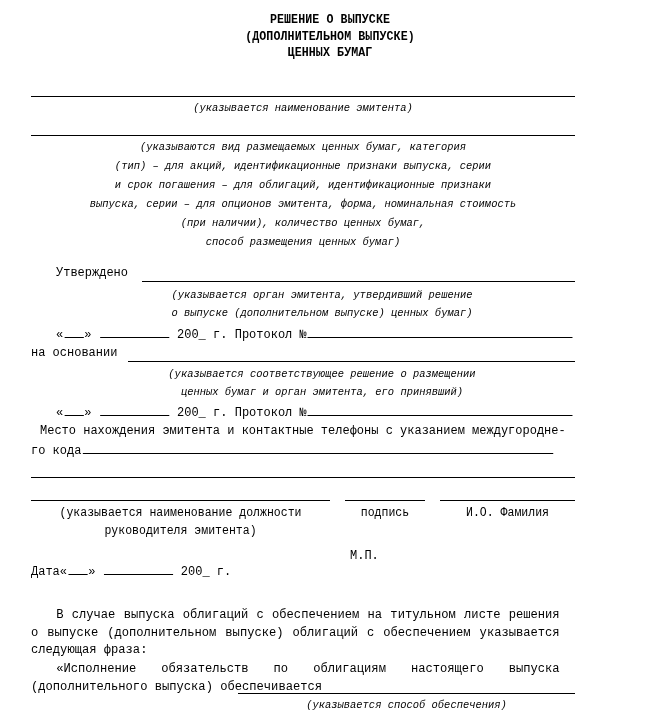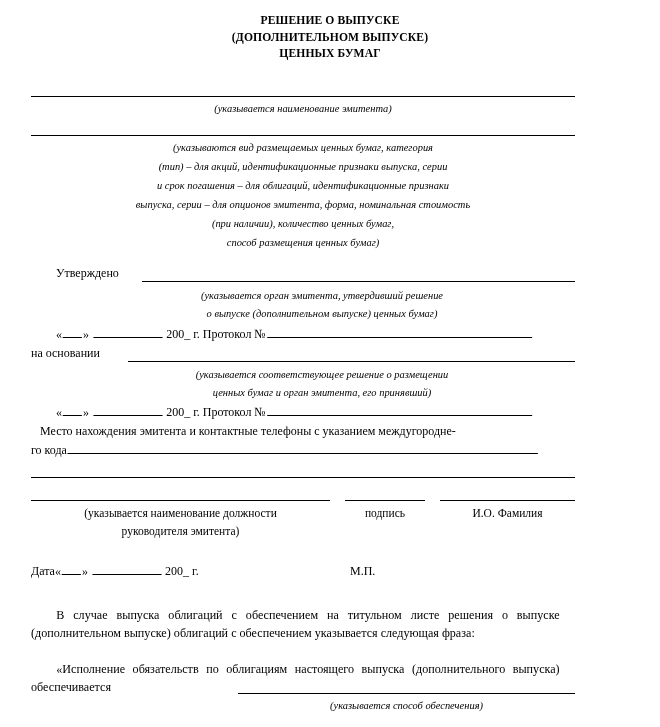--- a/index.html
+++ b/index.html
@@ -7,21 +7,21 @@
     margin: 0;
     padding: 0;
     background: #ffffff;
   }
   .page {
     position: relative;
     width: 660px;
     height: 727px;
     background: #ffffff;
     color: #000000;
-    font-family: Liberation Serif, serif;
+    font-family: Liberation Mono, monospace;
     overflow: hidden;
     box-sizing: border-box;
   }
 
   
   .doc-title {
     position: absolute;
     left: 0;
     top: 12px;
     width: 660px;
@@ -161,21 +161,21 @@
   <div class="upright-caption" style="left:31px; top:523px; width:299px;">руководителя эмитента)</div>
   <div class="upright-caption" style="left:345px; top:505px; width:80px;">подпись</div>
   <div class="upright-caption" style="left:440px; top:505px; width:135px;">И.О. Фамилия</div>
 
   <div class="body-line" style="left:31px; top:563px;">
     <span>Дата</span><span>«</span><span class="blank" style="width:20px;"></span><span>»</span>
     <span class="blank" style="width:72px;"></span>
     <span>200_</span>
     <span>г.</span>
   </div>
-  <div class="body-line" style="left:350px; top:563px;">М.П.</div>
+  <div class="body-line" style="left:350px; top:548px;">М.П.</div>
 
   <div class="para" style="left:31px; top:607px; width:545px;">
     <p class="indent">В случае выпуска облигаций с обеспечением на титульном листе решения о выпуске (дополнительном выпуске) облигаций с обеспечением указывается следующая фраза:</p>
   </div>
 
   <div class="para" style="left:31px; top:661px; width:545px;">
     <p class="indent">«Исполнение обязательств по облигациям настоящего выпуска (дополнительного выпуска) обеспечивается</p>
   </div>
   <div class="rule-thin" style="left:238px; top:693px; width:337px;"></div>
   <div class="italic-caption" style="left:238px; top:697px; width:337px;">(указывается способ обеспечения)</div>

